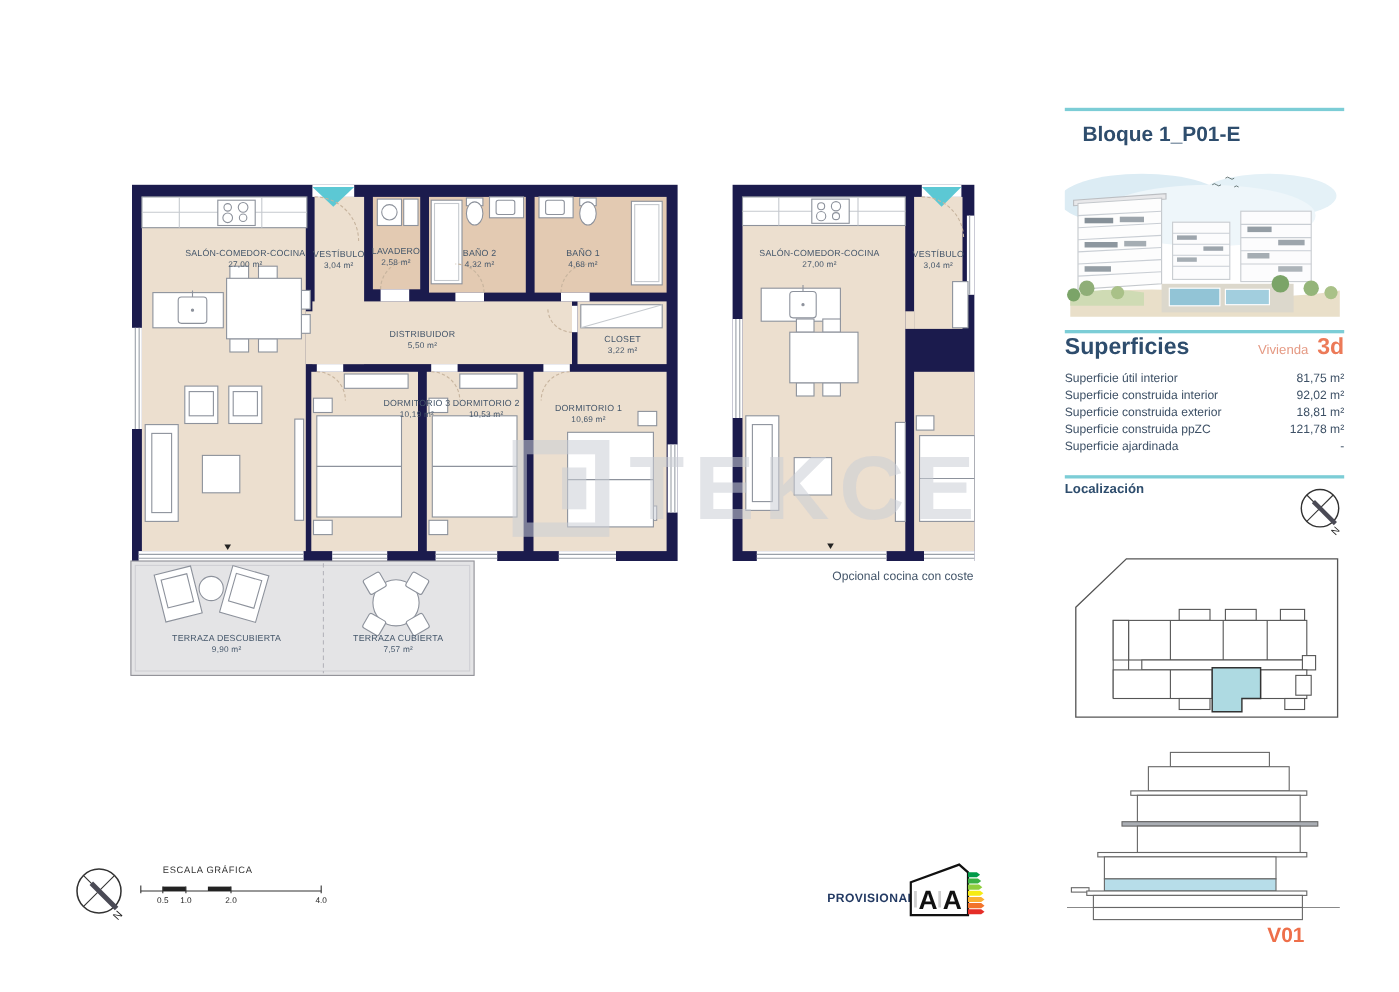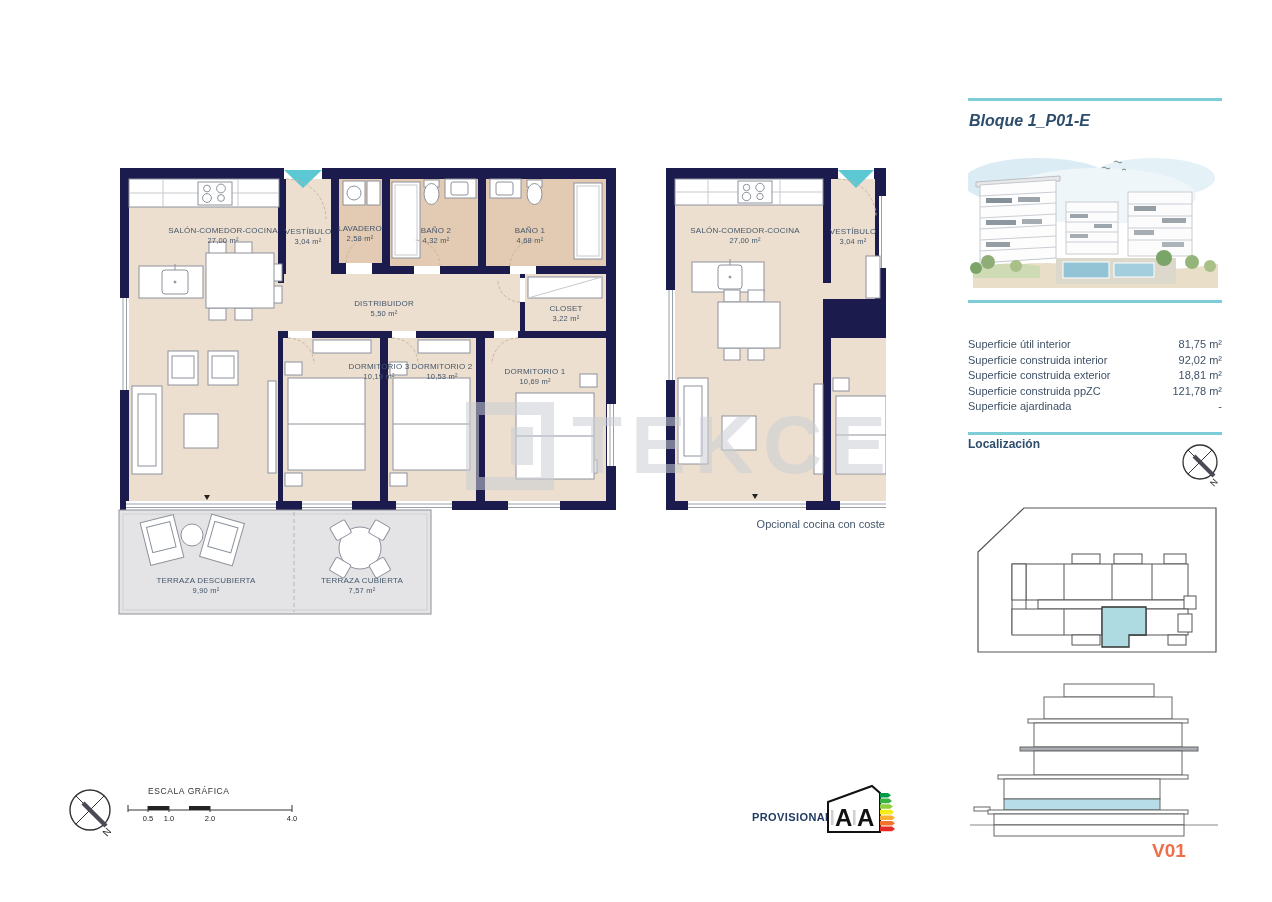--- a/index.html
+++ b/index.html
@@ -14,38 +14,38 @@
     text-align:center;color:#44566a;font-size:8px;line-height:1.3;
     white-space:nowrap;letter-spacing:.2px;
   }
   .room-label .area{display:block;font-size:7.5px;}
   .opt-caption{
     position:absolute;left:713px;top:518px;width:172px;text-align:right;
     font-size:11px;color:#44566a;
   }
   
   .watermark{
-    position:absolute;left:466px;top:400px;display:flex;align-items:flex-end;gap:18px;
+    position:absolute;left:466px;top:400px;display:flex;align-items:flex-start;gap:18px;
     pointer-events:none;
   }
   .wm-logo{
     width:62px;height:62px;border:13px solid rgba(203,206,213,.55);position:relative;
   }
   .wm-logo::after{
     content:"";position:absolute;right:8px;top:12px;width:22px;height:38px;
     background:rgba(203,206,213,.55);
   }
   .wm-text{
     font-size:82px;font-weight:700;letter-spacing:9px;color:rgba(203,206,213,.55);
     line-height:90px;
   }
   
   aside{position:absolute;left:968px;top:90px;width:254px;height:802px;}
   .teal{position:absolute;left:0;width:254px;height:3px;background:#7ccdd6;}
-  .sb-title{position:absolute;left:1px;top:22px;font-size:16px;font-weight:bold;color:#2e4d6d;font-style:italic;}
+  .sb-title{position:absolute;left:16px;top:22px;font-size:19px;font-weight:bold;color:#2e4d6d;}
   .sup-head{position:absolute;left:0;top:214px;width:254px;display:flex;justify-content:space-between;align-items:baseline;}
   .sup-head h2{margin:0;font-size:21px;font-weight:bold;color:#2e4d6d;}
   .sup-unit{display:flex;align-items:baseline;gap:8px;}
   .sup-unit .u-label{font-size:12px;color:#e59a84;}
   .sup-unit .u-value{font-size:21px;font-weight:bold;color:#ec7a58;}
   .sup-rows{position:absolute;left:0;top:247px;width:254px;}
   .sup-row{display:flex;justify-content:space-between;font-size:11px;color:#3e5166;line-height:15.5px;}
   .loc-head{position:absolute;left:0;top:347px;width:254px;}
   .loc-head h2{margin:0;font-size:12px;font-weight:bold;color:#2e4d6d;}
   .loc-head p{margin:4px 0 0 0;font-size:10.5px;color:#44566a;width:208px;}
@@ -372,20 +372,27 @@
       <circle cx="242" cy="116" r="6" fill="#a9c188"></circle>
     </g>
     <g stroke="#566" fill="none" stroke-width=".8">
       <path d="M134,18 q2,-2 4,0 q2,2 4,0"></path>
         <path d="M146,12 q2,-2 4,0 q2,2 4,0"></path>
         <path d="M154,20 q2,-2 4,0"></path>
     </g>
   </svg>
 
   <div class="teal" style="top:210px;"></div>
+  <div class="sup-head">
+    <h2>Superficies</h2>
+    <div class="sup-unit">
+      <span class="u-label">Vivienda</span>
+      <span class="u-value">3d</span>
+    </div>
+  </div>
   <div class="sup-rows">
     <div class="sup-row">
         <span>Superficie útil interior</span>
         <span>81,75 m²</span>
       </div>
     <div class="sup-row">
         <span>Superficie construida interior</span>
         <span>92,02 m²</span>
       </div>
     <div class="sup-row">

